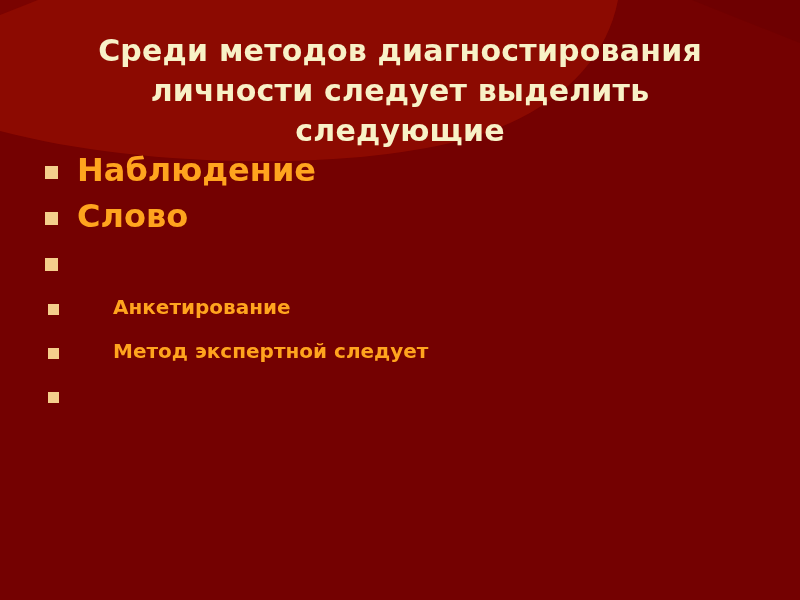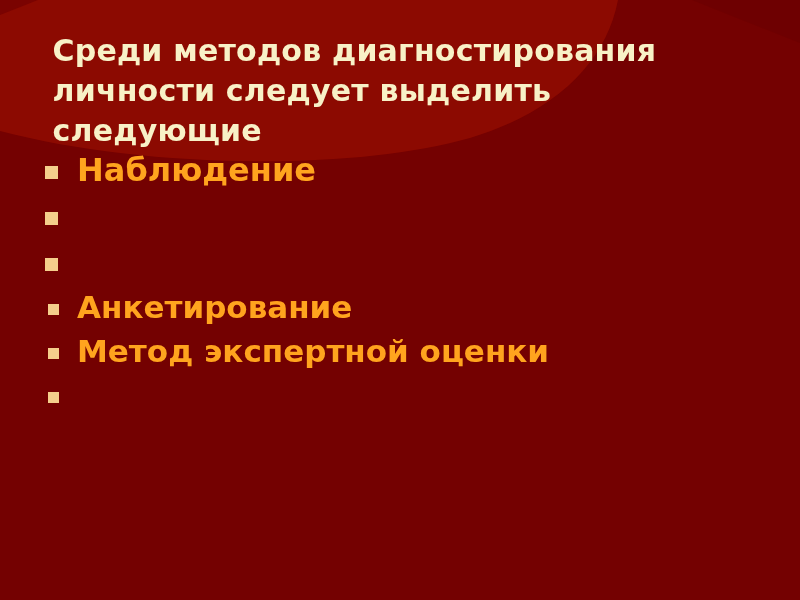--- a/index.html
+++ b/index.html
@@ -22,38 +22,38 @@
   .bg{position:absolute;left:0;top:0;width:800px;height:600px;display:block;}
   .bg .base{fill:var(--background-base);}
   .bg .top-band{fill:var(--background-top);}
   .bg .corner-left{fill:var(--corner-shadow);}
   .bg .corner-right{fill:var(--corner-shadow-right);}
   .title{
     position:absolute;
     top:31px;left:0;right:0;
     margin:0 auto;
     max-width:695px;
-    text-align:left;
+    text-align:center;
     font-size:30px;
     font-weight:bold;
     line-height:1.34;
     color:var(--title-color);
     letter-spacing:0.2px;
   }
   .bullets{
     position:absolute;
     top:147px;left:45px;right:15px;
     margin:0;padding:0;
     list-style:none;
     font-weight:bold;
     color:var(--bullet-text);
   }
   .bullets li{display:flex;align-items:center;}
   .bullets li.large{font-size:32px;height:46px;}
-  .bullets li.small{font-size:31px;height:44px;}
+  .bullets li.small{font-size:20px;height:44px;gap:36px;}
   .marker{
     flex:0 0 auto;
     background:var(--bullet-marker);
     transform:translateY(2px);
   }
   li.large .marker{width:13px;height:13px;margin-right:19px;}
   li.small .marker{width:11px;height:11px;margin-left:3px;margin-right:18px;}
   .bullet-text{white-space:nowrap;}
 </style>
 </head>
@@ -70,30 +70,31 @@
 
   <h1 class="title">Среди методов диагностирования личности следует выделить следующие</h1>
 
   <ul class="bullets">
     <li class="large">
       <span class="marker"></span>
       <span class="bullet-text">Наблюдение</span>
     </li>
     <li class="large">
       <span class="marker"></span>
+      <span class="bullet-text">Слово</span>
     </li>
     <li class="large">
       <span class="marker"></span>
     </li>
     <li class="small">
       <span class="marker"></span>
       <span class="bullet-text">Анкетирование</span>
     </li>
     <li class="small">
       <span class="marker"></span>
-      <span class="bullet-text">Метод экспертной оценки</span>
+      <span class="bullet-text">Метод экспертной следует</span>
     </li>
     <li class="small">
       <span class="marker"></span>
     </li>
   </ul>
 
 </div>
 
 </body></html>

